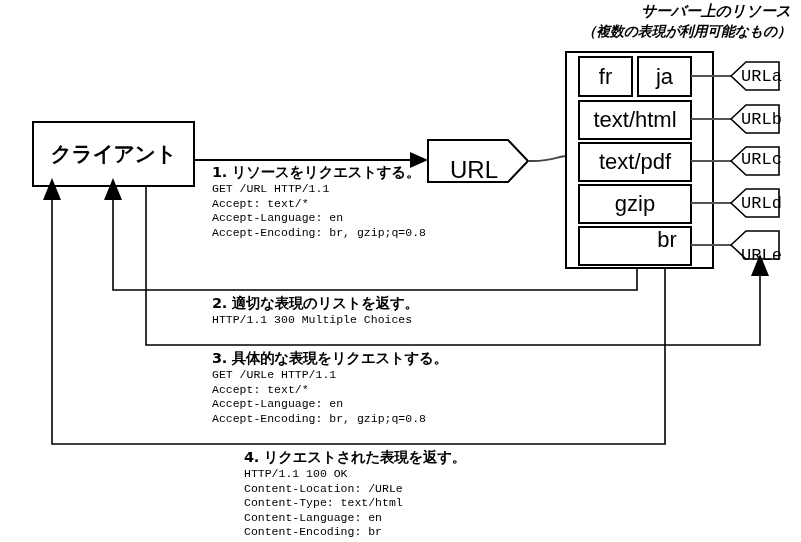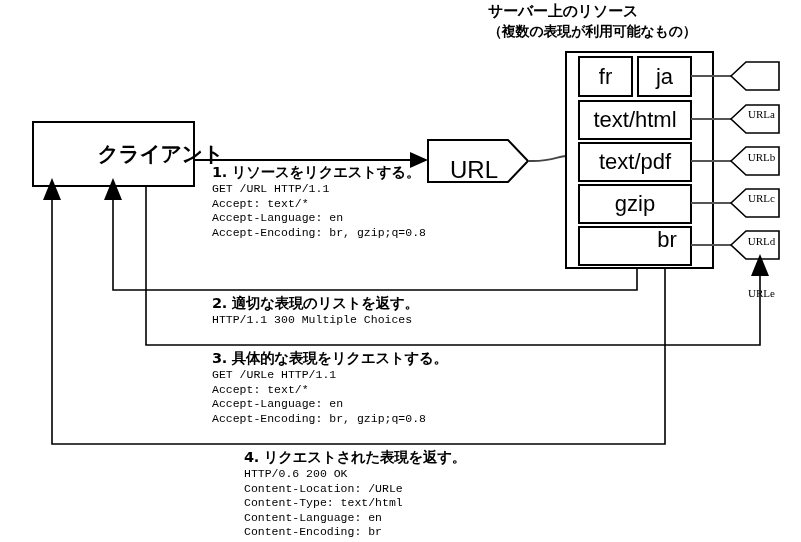--- a/index.html
+++ b/index.html
@@ -3,46 +3,45 @@
 <meta charset="utf-8">
 <style>
   html,body{margin:0;padding:0;background:#ffffff;}
   body{width:801px;height:542px;overflow:hidden;
        font-family:"Liberation Sans","DejaVu Sans",sans-serif;color:#000;}
   #stage{position:relative;width:801px;height:542px;}
   svg.layer{position:absolute;left:0;top:0;width:801px;height:542px;}
 
   
   .hdr{
-    position:absolute; text-align:left; font-weight:bold;
+    position:absolute; text-align:right; font-weight:bold;
     font-family:"DejaVu Sans","Liberation Sans",sans-serif;
-    letter-spacing:-0.2px; white-space:nowrap;
+    letter-spacing:-0.2px; white-space:nowrap;font-style:italic;
   }
   .step{position:absolute;}
   .step .st-title{
     font-weight:bold; font-size:14.5px; line-height:19px;
     font-family:"DejaVu Sans","Liberation Sans",sans-serif;
     letter-spacing:-0.3px; white-space:nowrap;
   }
   .step .st-body{
     font-family:"Liberation Mono","DejaVu Sans Mono",monospace;
     font-size:11.5px; line-height:14.6px; white-space:pre;
     letter-spacing:0px;
   }
   .boxlabel{
     position:absolute; display:flex; align-items:center; justify-content:center;
     font-family:"Liberation Sans","DejaVu Sans",sans-serif;
     white-space:nowrap;
     border-radius:7px;
   }
   .tagtext{
     position:absolute; display:flex; align-items:center; justify-content:center;
-    font-size:11px; font-family:Liberation Serif, serif;
+    font-size:17px; font-family:Liberation Mono, monospace;
     white-space:nowrap;
-    margin-top:38px;
   }
 </style>
 </head>
 <body>
 
 <div id="stage">
 
   <svg class="layer" viewBox="0 0 801 542">
     <defs>
       <marker id="arrowUp" markerWidth="10" markerHeight="10" refX="5" refY="1.5" orient="auto-start-reverse" markerUnits="userSpaceOnUse">
@@ -104,21 +103,21 @@
     <g>
       <path d="M665,268 L665,444 L52,444 L52,196" fill="none" stroke="#000" stroke-width="1.6"></path>
       <path d="M43,200 L52,178 L61,200 Z" fill="#000"></path>
     </g>
   </svg>
 
   <div class="hdr" style="left:488px; top:2px; width:303px; font-size:15px;">サーバー上のリソース</div>
   <div class="hdr" style="left:488px; top:23px; width:303px; font-size:14px;">（複数の表現が利用可能なもの）</div>
 
   <div class="boxlabel" style="left:33px; top:122px; width:161px; height:64px; font-size:21px; font-weight:bold;
-              font-family:'DejaVu Sans','Liberation Sans',sans-serif; letter-spacing:-0.5px;margin-left:47px;">クライアント</div>
+              font-family:'DejaVu Sans','Liberation Sans',sans-serif; letter-spacing:-0.5px;">クライアント</div>
 
   <div class="boxlabel" style="left:432px; top:140px; width:84px; height:59px; font-size:24px;">URL</div>
 
   <div class="boxlabel" style="left:579px; top:57px; width:53px; height:39px; font-size:22px;">fr</div>
   <div class="boxlabel" style="left:638px; top:57px; width:53px; height:39px; font-size:22px;">ja</div>
   <div class="boxlabel" style="left:579px; top:101px; width:112px; height:38px; font-size:22px;">text/html</div>
   <div class="boxlabel" style="left:579px; top:143px; width:112px; height:38px; font-size:22px;">text/pdf</div>
   <div class="boxlabel" style="left:579px; top:185px; width:112px; height:38px; font-size:22px;">gzip</div>
   <div class="boxlabel" style="left:579px; top:227px; width:112px; height:26px; font-size:22px;padding-left:32px;">br</div>
 
@@ -144,20 +143,20 @@
   <div class="step" style="left:212px; top:349px;">
     <div class="st-title">3. 具体的な表現をリクエストする。</div>
     <div class="st-body">GET /URLe HTTP/1.1
 Accept: text/*
 Accept-Language: en
 Accept-Encoding: br, gzip;q=0.8</div>
   </div>
 
   <div class="step" style="left:212px; top:448px;margin-left:32px;">
     <div class="st-title">4. リクエストされた表現を返す。</div>
-    <div class="st-body">HTTP/0.6 200 OK
+    <div class="st-body">HTTP/1.1 100 OK
 Content-Location: /URLe
 Content-Type: text/html
 Content-Language: en
 Content-Encoding: br</div>
   </div>
 
 </div>
 
 </body></html>

